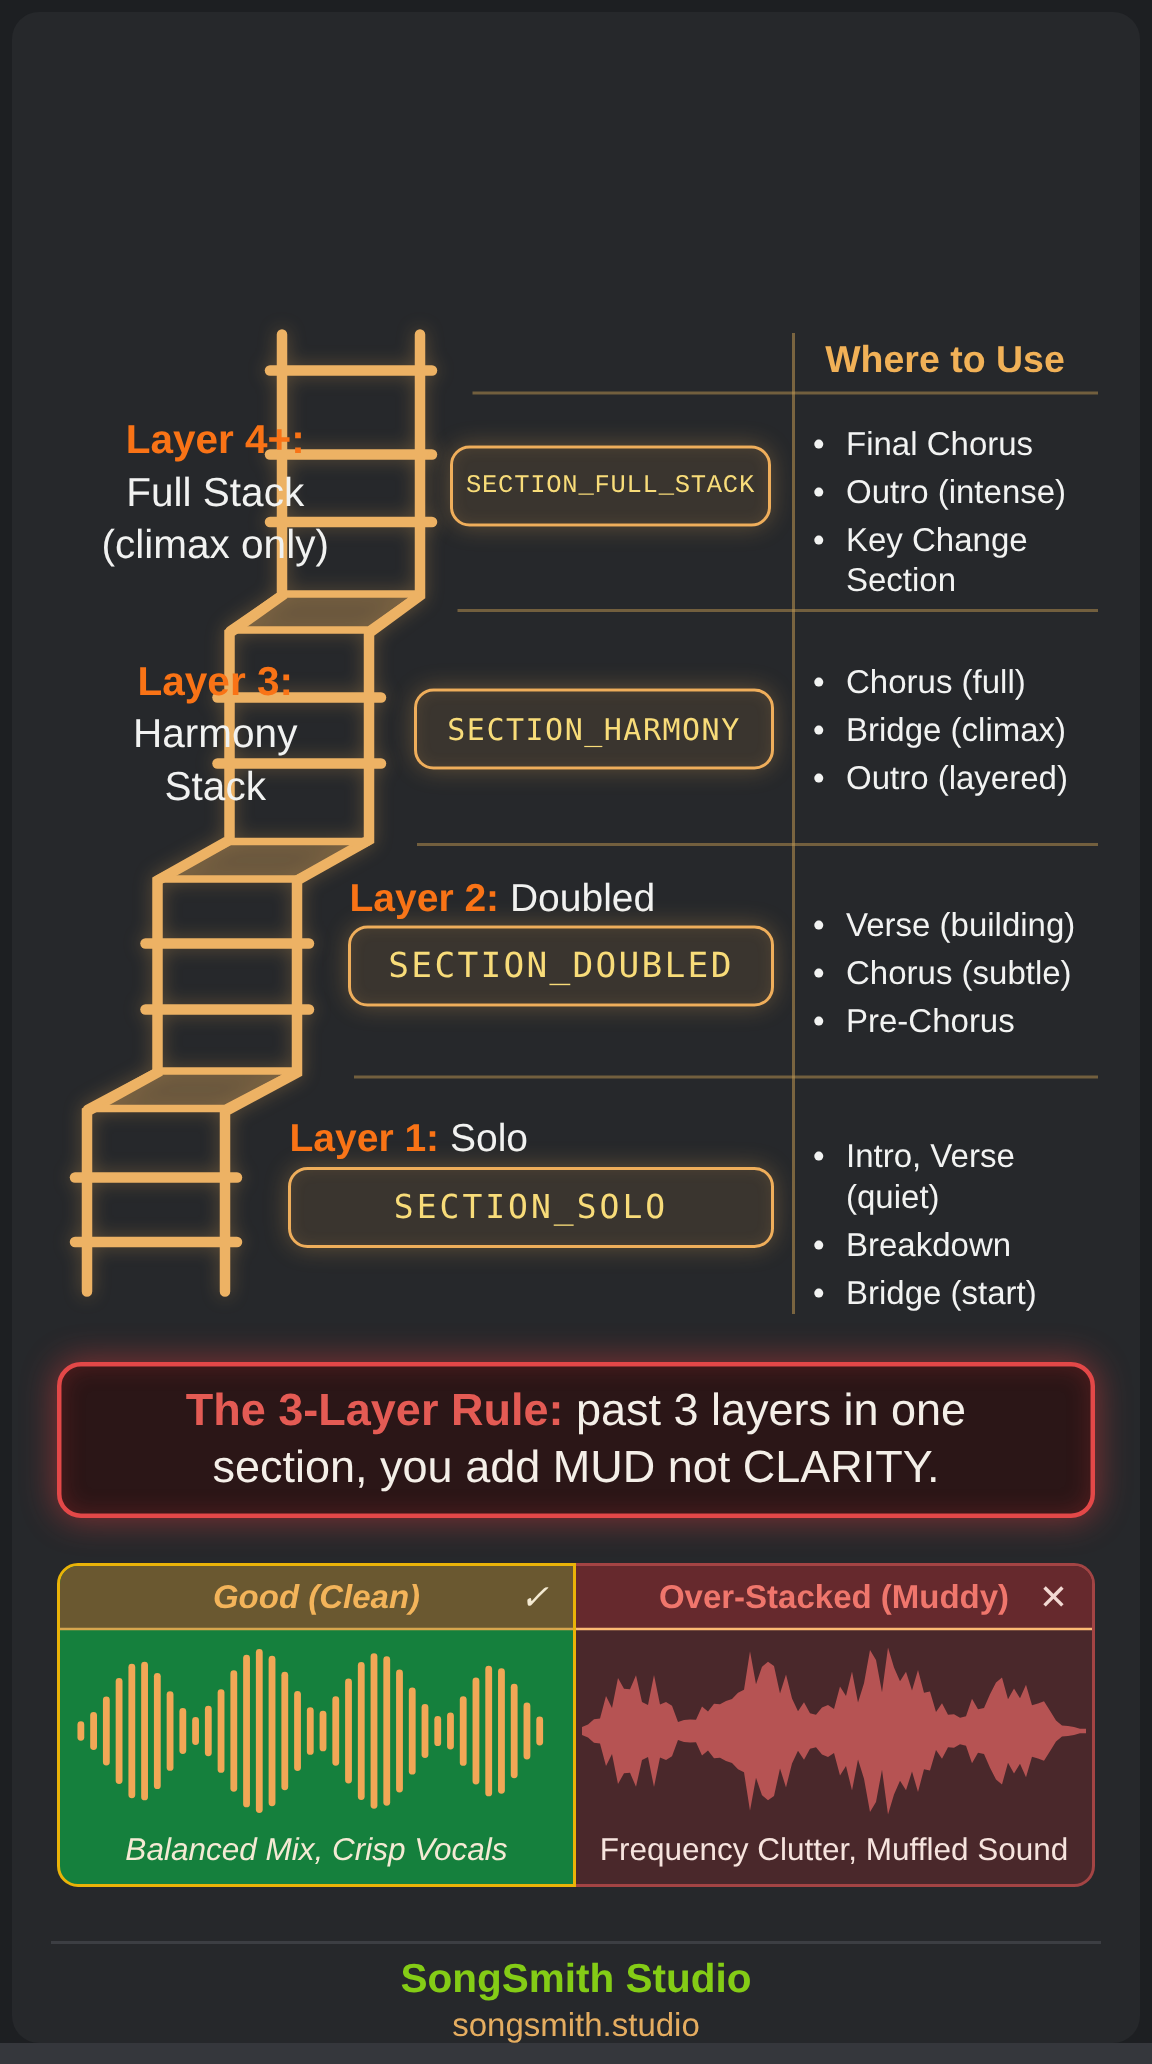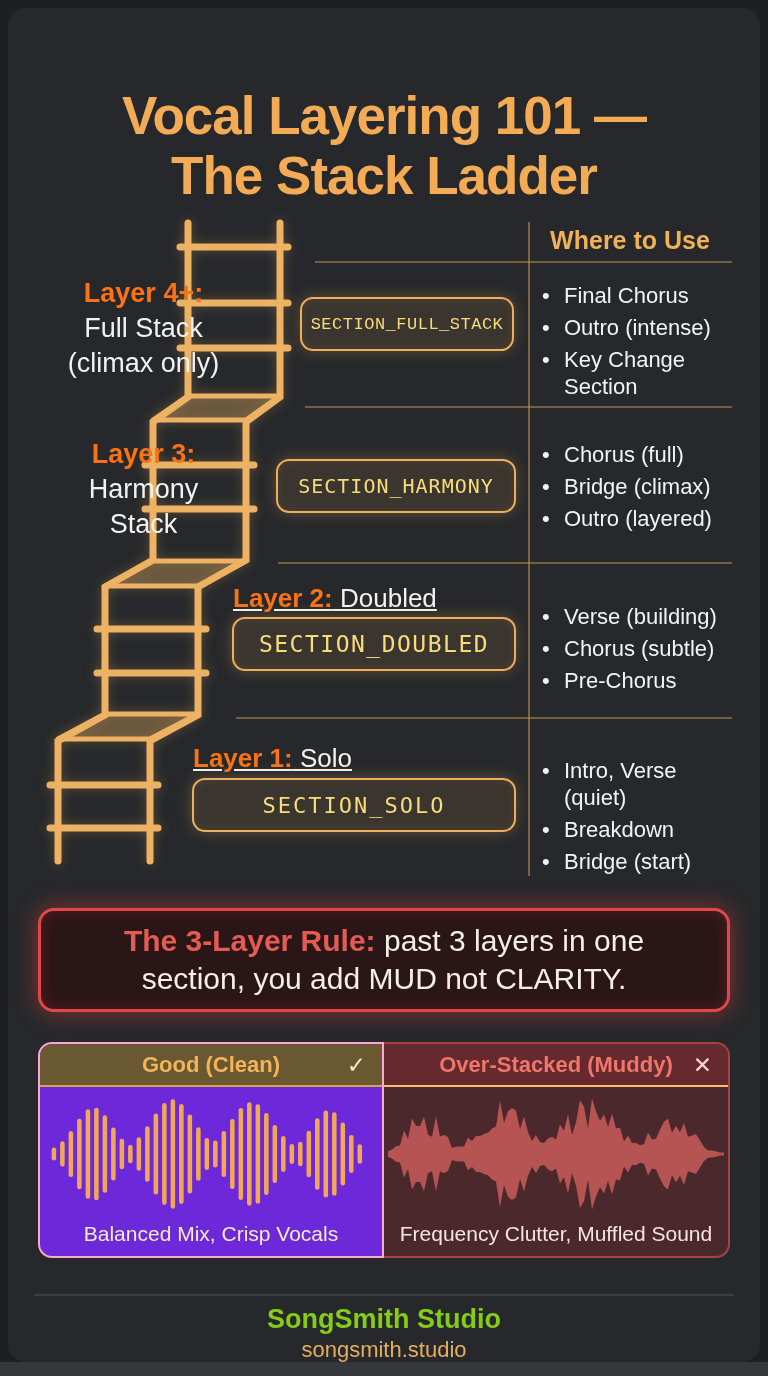--- a/index.html
+++ b/index.html
@@ -21,21 +21,21 @@
   .hl4{top:717px;left:236px;width:496px;}
 
   .where{position:absolute;left:535px;top:226px;width:190px;text-align:center;
          color:#f1b157;font-size:25px;font-weight:bold;}
 
   
   .lblock{position:absolute;width:215px;text-align:center;font-size:27px;line-height:35px;color:#f1f2f1;}
   .lb1{left:36px;top:276px;}
   .lb2{left:36px;top:437px;}
   .layer-strong{color:#f97316;font-weight:bold;}
-  .linline{position:absolute;font-size:26px;color:#f1f2f1;white-space:nowrap;text-decoration:underline;}
+  .linline{position:absolute;font-size:26px;color:#f1f2f1;white-space:nowrap;}
   .li3{left:233px;top:583px;}
   .li4{left:193px;top:743px;}
 
   
   .badge{position:absolute;display:flex;align-items:center;justify-content:center;
          border:2.5px solid #efae5b;border-radius:13px;background:rgba(240,175,90,.10);
          box-shadow:0 0 16px rgba(240,175,90,.30), inset 0 0 10px rgba(240,175,90,.12);
          color:#f8dc79;font-family:"DejaVu Sans Mono",monospace;}
   .bdg1{left:300px;top:297px;width:210px;height:50px;font-size:17px;letter-spacing:.5px;font-family:Liberation Mono, monospace;}
   .bdg2{left:276px;top:459px;width:236px;height:50px;font-size:20px;letter-spacing:1px;}
@@ -55,21 +55,21 @@
   .rulebox{position:absolute;left:38px;top:908px;width:692px;height:104px;box-sizing:border-box;
            border:3px solid #e34848;border-radius:16px;background:#2b1617;
            box-shadow:0 0 22px 2px rgba(230,60,60,.45), inset 0 0 16px rgba(230,60,60,.22);
            display:flex;align-items:center;justify-content:center;text-align:center;
            font-size:30px;line-height:38px;color:#f4efe8;padding:0 34px;}
   .rule-strong{color:#e45b54;font-weight:bold;margin-top:32px;}
 
   
   .compare{position:absolute;left:38px;top:1042px;width:692px;height:216px;display:flex;}
   .panel{width:346px;box-sizing:border-box;position:relative;}
-  .panel.good{border:2px solid #f9a8d4;border-radius:14px 0 0 14px;background:#6d28d9;}
+  .panel.good{border:2px solid #eab308;border-radius:14px 0 0 14px;background:#15803d;font-style:italic;}
   .panel.bad{border:2px solid #a34444;border-left:none;border-radius:0 14px 14px 0;background:#4a282b;}
   .phead{height:41px;display:flex;align-items:center;justify-content:center;
          font-size:22px;font-weight:bold;position:relative;}
   .good .phead{background:#6a5830;color:#f3b45a;border-bottom:2px solid #d7a64e;border-radius:12px 0 0 0;}
   .bad .phead{background:#66292d;color:#ef766c;border-bottom:2px solid #fdba74;border-radius:0 12px 0 0;}
   .picon{position:absolute;right:16px;top:50%;transform:translateY(-50%);font-size:23px;font-weight:normal;}
   .good .picon{color:#f4ead2;}
   .bad .picon{color:#f2d9d3;}
   .wave{position:absolute;left:50%;transform:translateX(-50%);top:48px;}
   .caption{position:absolute;bottom:10px;left:0;width:100%;text-align:center;font-size:21px;}
@@ -82,24 +82,20 @@
          font-size:27px;font-weight:bold;color:#84cc16;}
   .site{position:absolute;top:1337px;left:0;width:768px;text-align:center;font-size:22px;color:#e5ad60;}
   .bstrip{position:absolute;top:1362px;left:0;width:768px;height:14px;background:#35373c;}
 </style>
 </head>
 <body>
 
 <div class="page">
   <div class="card"></div>
 
-  <h1 class="title">
-    <span style="display:block">Vocal Layering 101 —</span>
-    <span style="display:block">The Stack Ladder</span>
-  </h1>
 
   <svg class="abs" viewBox="0 0 280 660" style="left:30px;top:215px;width:280px;height:660px;filter:drop-shadow(0 0 6px rgba(240,176,90,.3));">
     <g stroke="#edb264" stroke-width="7" stroke-linecap="round" fill="none">
       <path d="M158 8 V182 L123 207 V345 L75 372 V500 L28 526 V646"></path>
       <path d="M250 8 V182 L216 207 V345 L168 372 V500 L120 526 V646"></path>
       <line x1="150" y1="32" x2="258" y2="32"></line>
       <line x1="150" y1="88" x2="258" y2="88"></line>
       <line x1="150" y1="133" x2="258" y2="133"></line>
       <line x1="115" y1="250" x2="224" y2="250"></line>
       <line x1="115" y1="294" x2="224" y2="294"></line>

